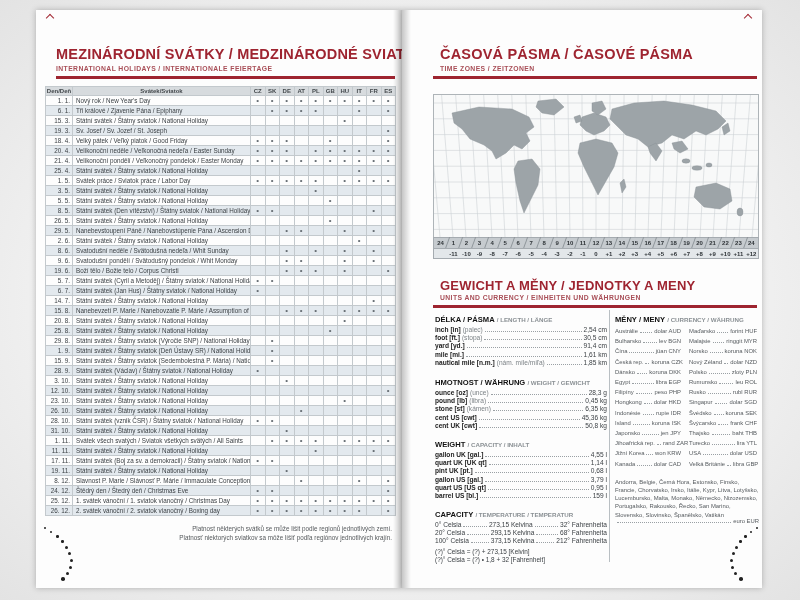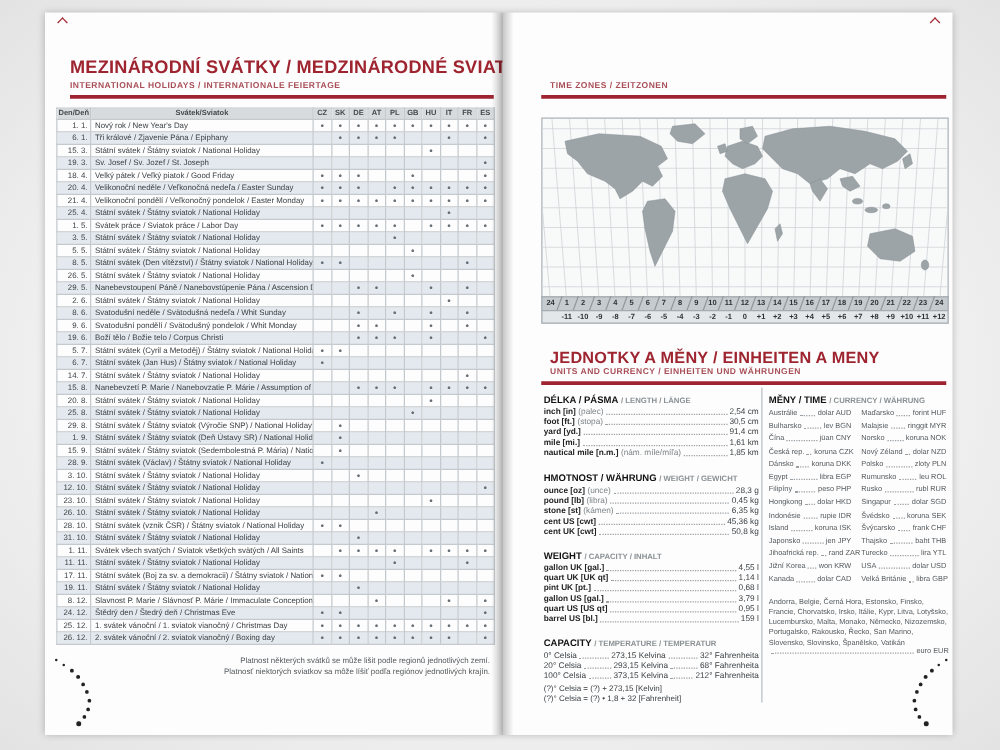--- a/index.html
+++ b/index.html
@@ -704,20 +704,21 @@
 
     <div class="footnotes">
       <div>Platnost některých svátků se může lišit podle regionů jednotlivých zemí.</div>
       <div>Platnosť niektorých sviatkov sa môže líšiť podľa regiónov jednotlivých krajín.</div>
     </div>
   </div>
 
   <div class="page page-right">
     <span class="corner-mark" style="right:11px;top:5px;"></span>
 
+    <div class="h-title" style="left:38px;top:36px;">ČASOVÁ PÁSMA / ČASOVÉ PÁSMA</div>
     <div class="h-sub" style="left:38px;top:55px;">TIME ZONES / ZEITZONEN</div>
     <div class="h-rule" style="left:31px;top:66px;width:324px;"></div>
 
     <div class="map-wrap">
       <svg width="324" height="142" viewBox="0 0 324 142" xmlns="http://www.w3.org/2000/svg">
         <g id="graticule" stroke="#cdd2d5" stroke-width="0.6" fill="none">
             <line x1="-6.480000000000018" y1="0" x2="6" y2="142"></line>
             <line x1="7.560000000000002" y1="0" x2="19" y2="142"></line>
             <line x1="21.599999999999994" y1="0" x2="32" y2="142"></line>
             <line x1="35.639999999999986" y1="0" x2="45" y2="142"></line>
@@ -822,21 +823,21 @@
         <div class="tz-cell">+5</div>
         <div class="tz-cell">+6</div>
         <div class="tz-cell">+7</div>
         <div class="tz-cell">+8</div>
         <div class="tz-cell">+9</div>
         <div class="tz-cell">+10</div>
         <div class="tz-cell">+11</div>
         <div class="tz-cell">+12</div>
       </div>
 
-    <div class="h-title" style="left:38px;top:268px;font-size:13px;">JEDNOTKY A MĚNY / EINHEITEN A MENY</div>
+    <div class="h-title" style="left:38px;top:268px;font-size:13px;">GEWICHT A MĚNY / JEDNOTKY A MENY</div>
     <div class="h-sub" style="left:38px;top:284px;">UNITS AND CURRENCY / EINHEITEN UND WÄHRUNGEN</div>
     <div class="h-rule" style="left:31px;top:295px;width:324px;"></div>
 
     <div class="units-col" id="units-col">
         <div class="u-head" style="top: 305px; left: 0px; position: absolute;"><b>DÉLKA / PÁSMA</b> <span>/ LENGTH / LÄNGE</span></div>
         <div class="u-item" style="top: 316px;">
           <span class="nm">inch [in]</span>
           <span class="nt">(palec)</span>
           <span class="lead"></span>
           <span class="val">2,54 cm</span>
@@ -944,21 +945,21 @@
           <span>373,15 Kelvina</span>
           <span class="lead"></span>
           <span>212° Fahrenheita</span>
         </div>
         <div class="t-formula" style="top: 537.6px;">(?)° Celsia = (?) + 273,15 [Kelvin]</div>
         <div class="t-formula" style="top: 545.6px;">(?)° Celsia = (?) • 1,8 + 32 [Fahrenheit]</div>
       </div>
     <div class="v-divider"></div>
 
     <div class="cur-head">
-      <b>MĚNY / TIME</b>
+      <b>MĚNY / MENY</b>
       <span>/ CURRENCY / WÄHRUNG</span>
     </div>
     <div id="cur-cols">
         <div class="cur-item" style="left: 213px; width: 66px; top: 318px;">
           <span class="cn">Austrálie</span>
           <span class="lead"></span>
           <span class="cv">dolar AUD</span>
         </div>
         <div class="cur-item" style="left: 213px; width: 66px; top: 328.2px;">
           <span class="cn">Bulharsko</span>

